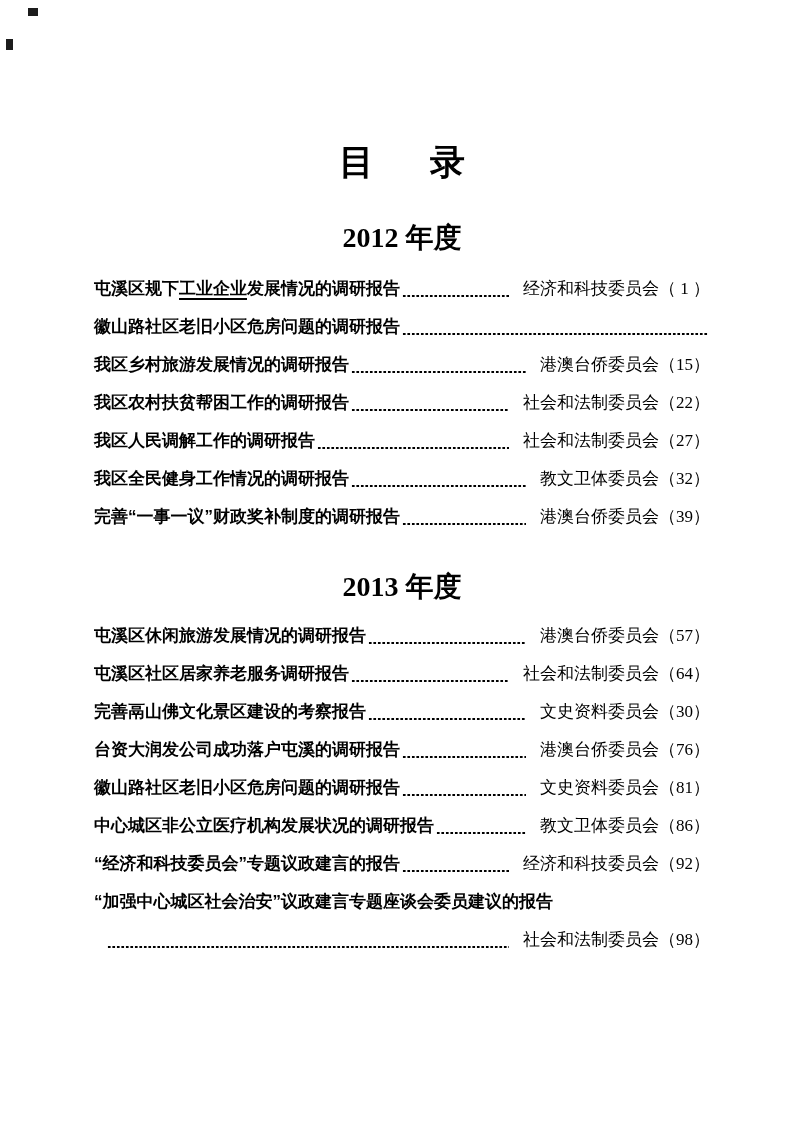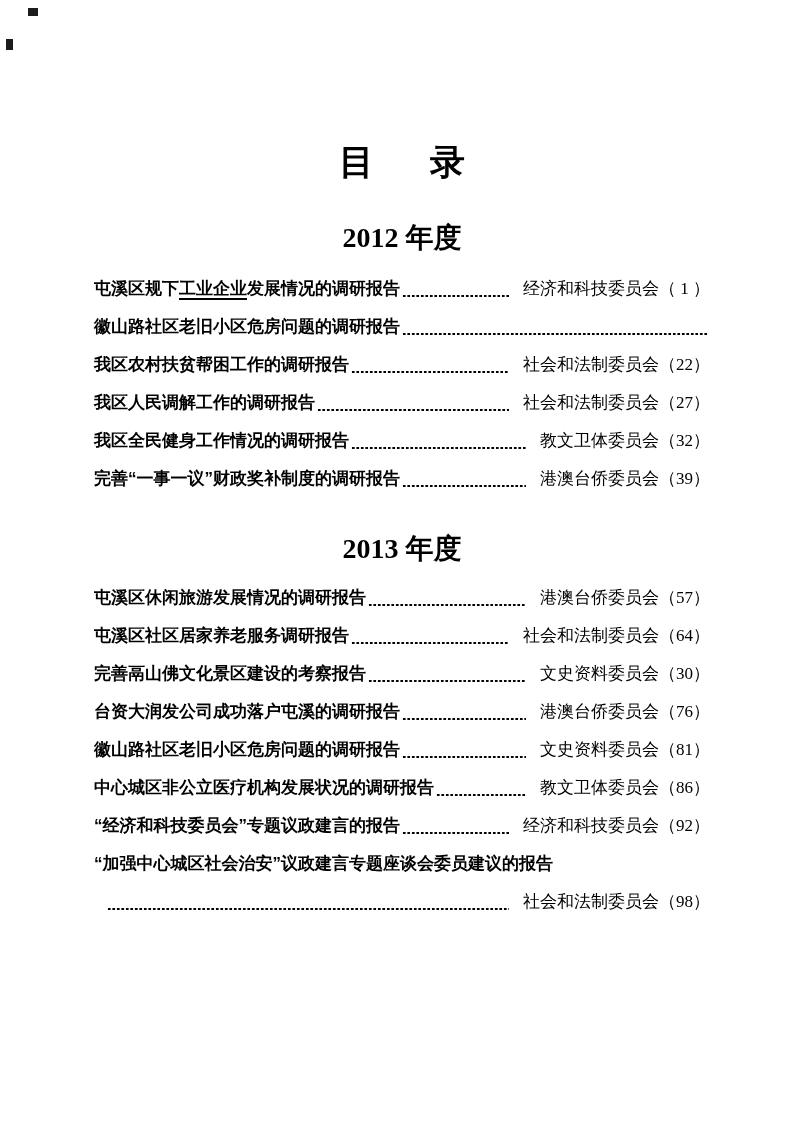--- a/index.html
+++ b/index.html
@@ -101,20 +101,27 @@
             </div>
           </div>
           <div>
             <div class="row">
               <span class="etitle"><span>徽山路社区老旧小区危房问题的调研报告</span></span>
               <span class="leader"></span>
             </div>
           </div>
           <div>
             <div class="row">
+              <span class="etitle"><span>我区乡村旅游发展情况的调研报告</span></span>
+              <span class="leader"></span>
+              <span class="rightgrp"><span class="committee">港澳台侨委员会</span><span class="pageno">（15）</span></span>
+            </div>
+          </div>
+          <div>
+            <div class="row">
               <span class="etitle"><span>我区农村扶贫帮困工作的调研报告</span></span>
               <span class="leader"></span>
               <span class="rightgrp"><span class="committee">社会和法制委员会</span><span class="pageno">（22）</span></span>
             </div>
           </div>
           <div>
             <div class="row">
               <span class="etitle"><span>我区人民调解工作的调研报告</span></span>
               <span class="leader"></span>
               <span class="rightgrp"><span class="committee">社会和法制委员会</span><span class="pageno">（27）</span></span>

